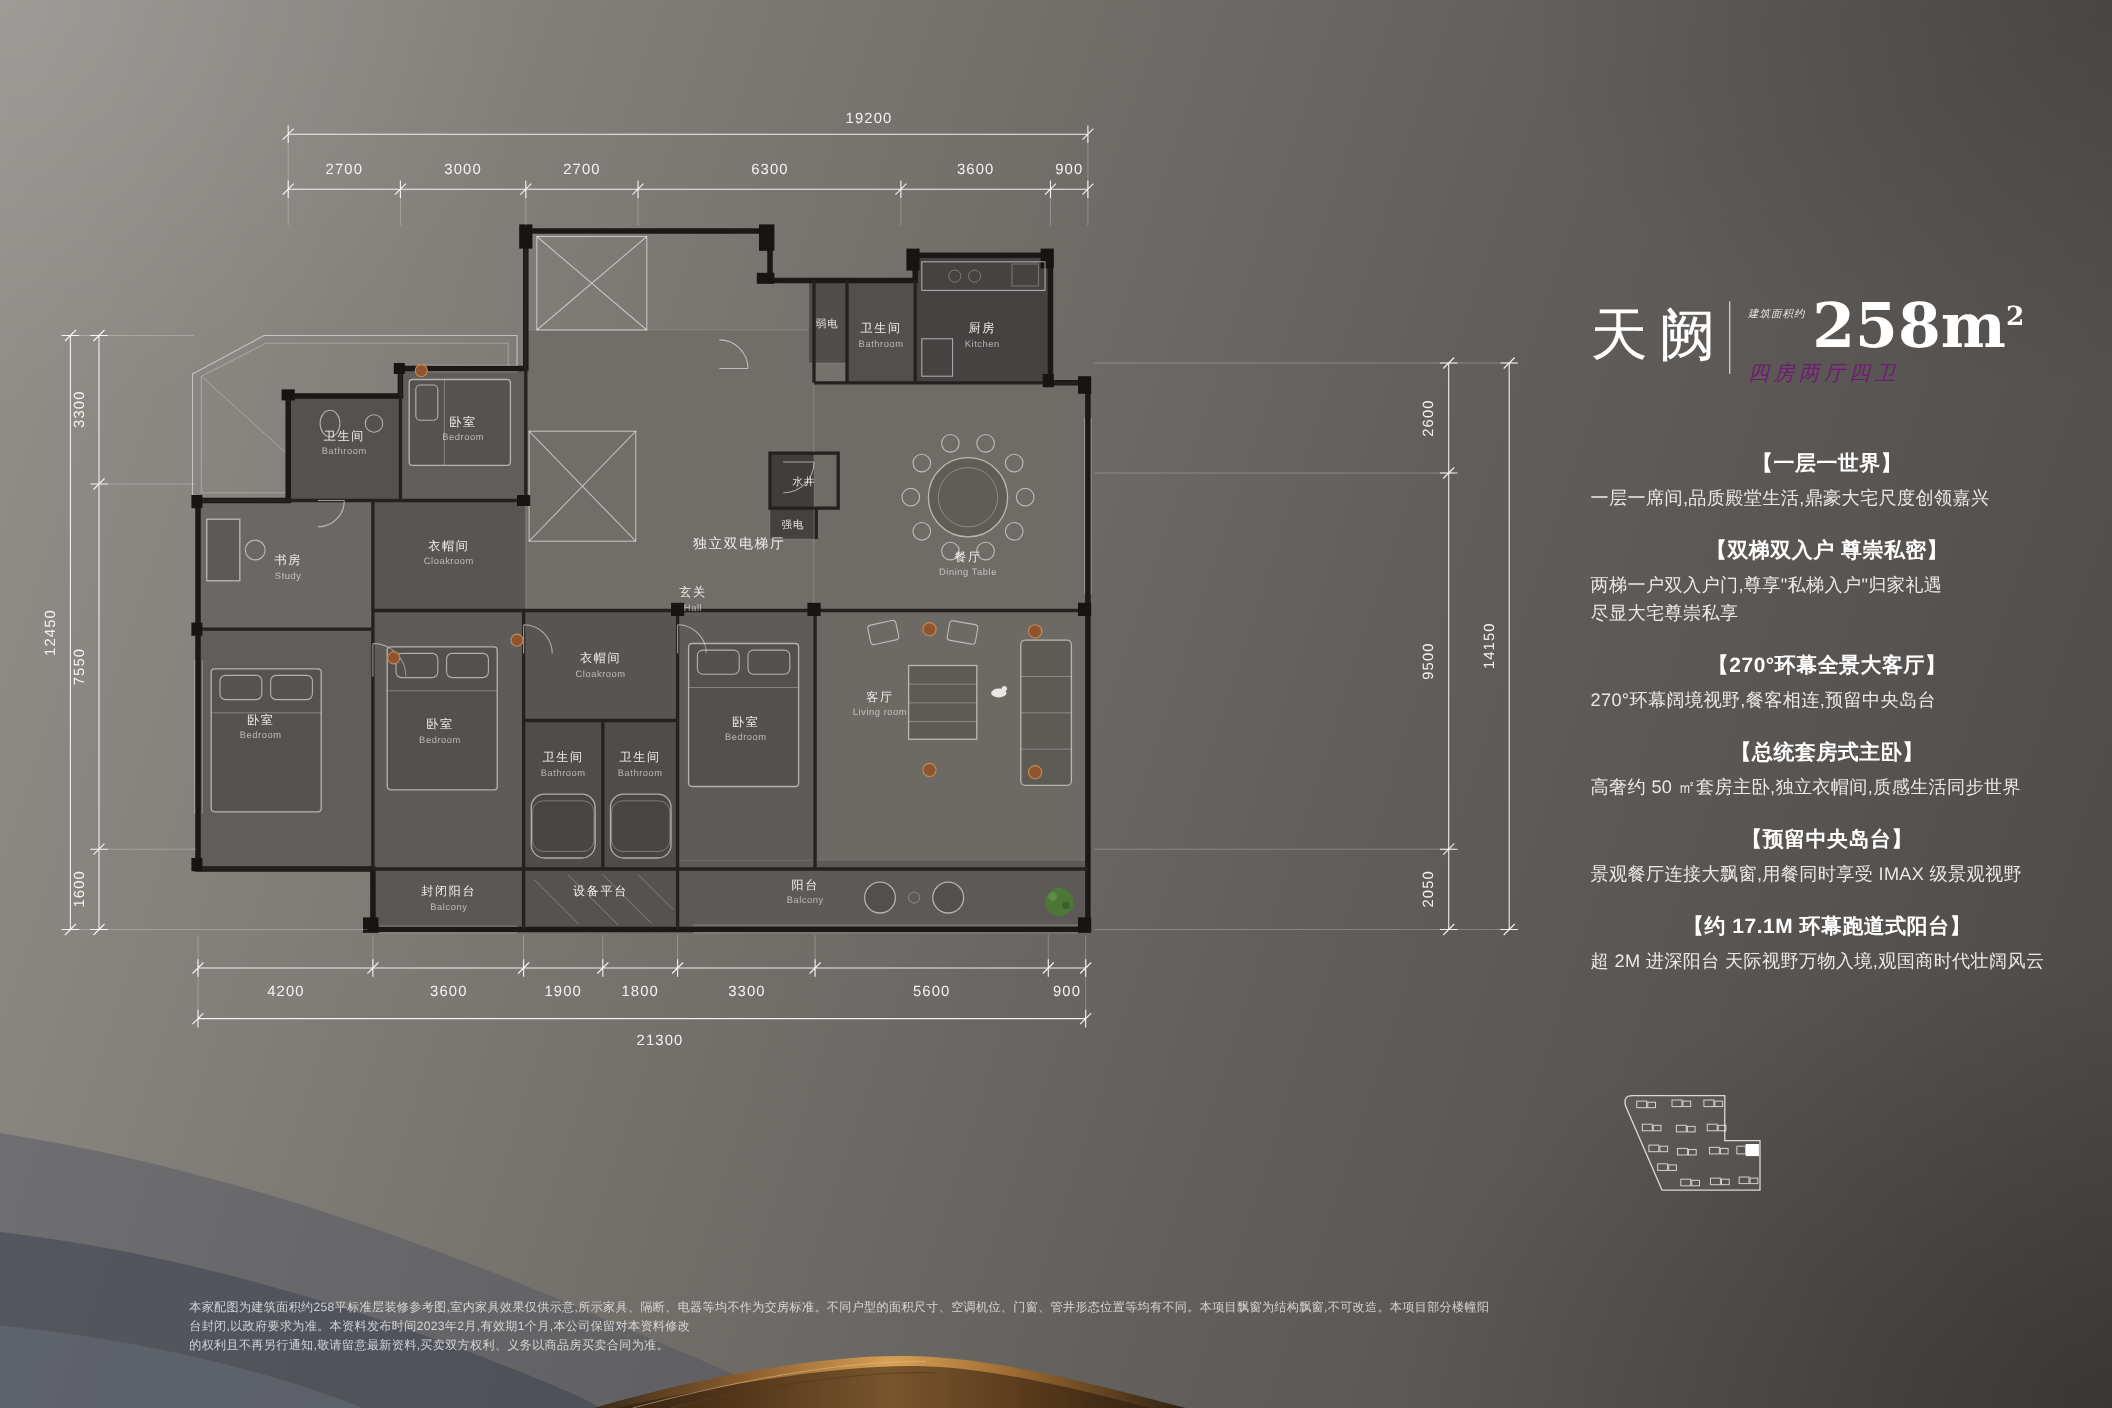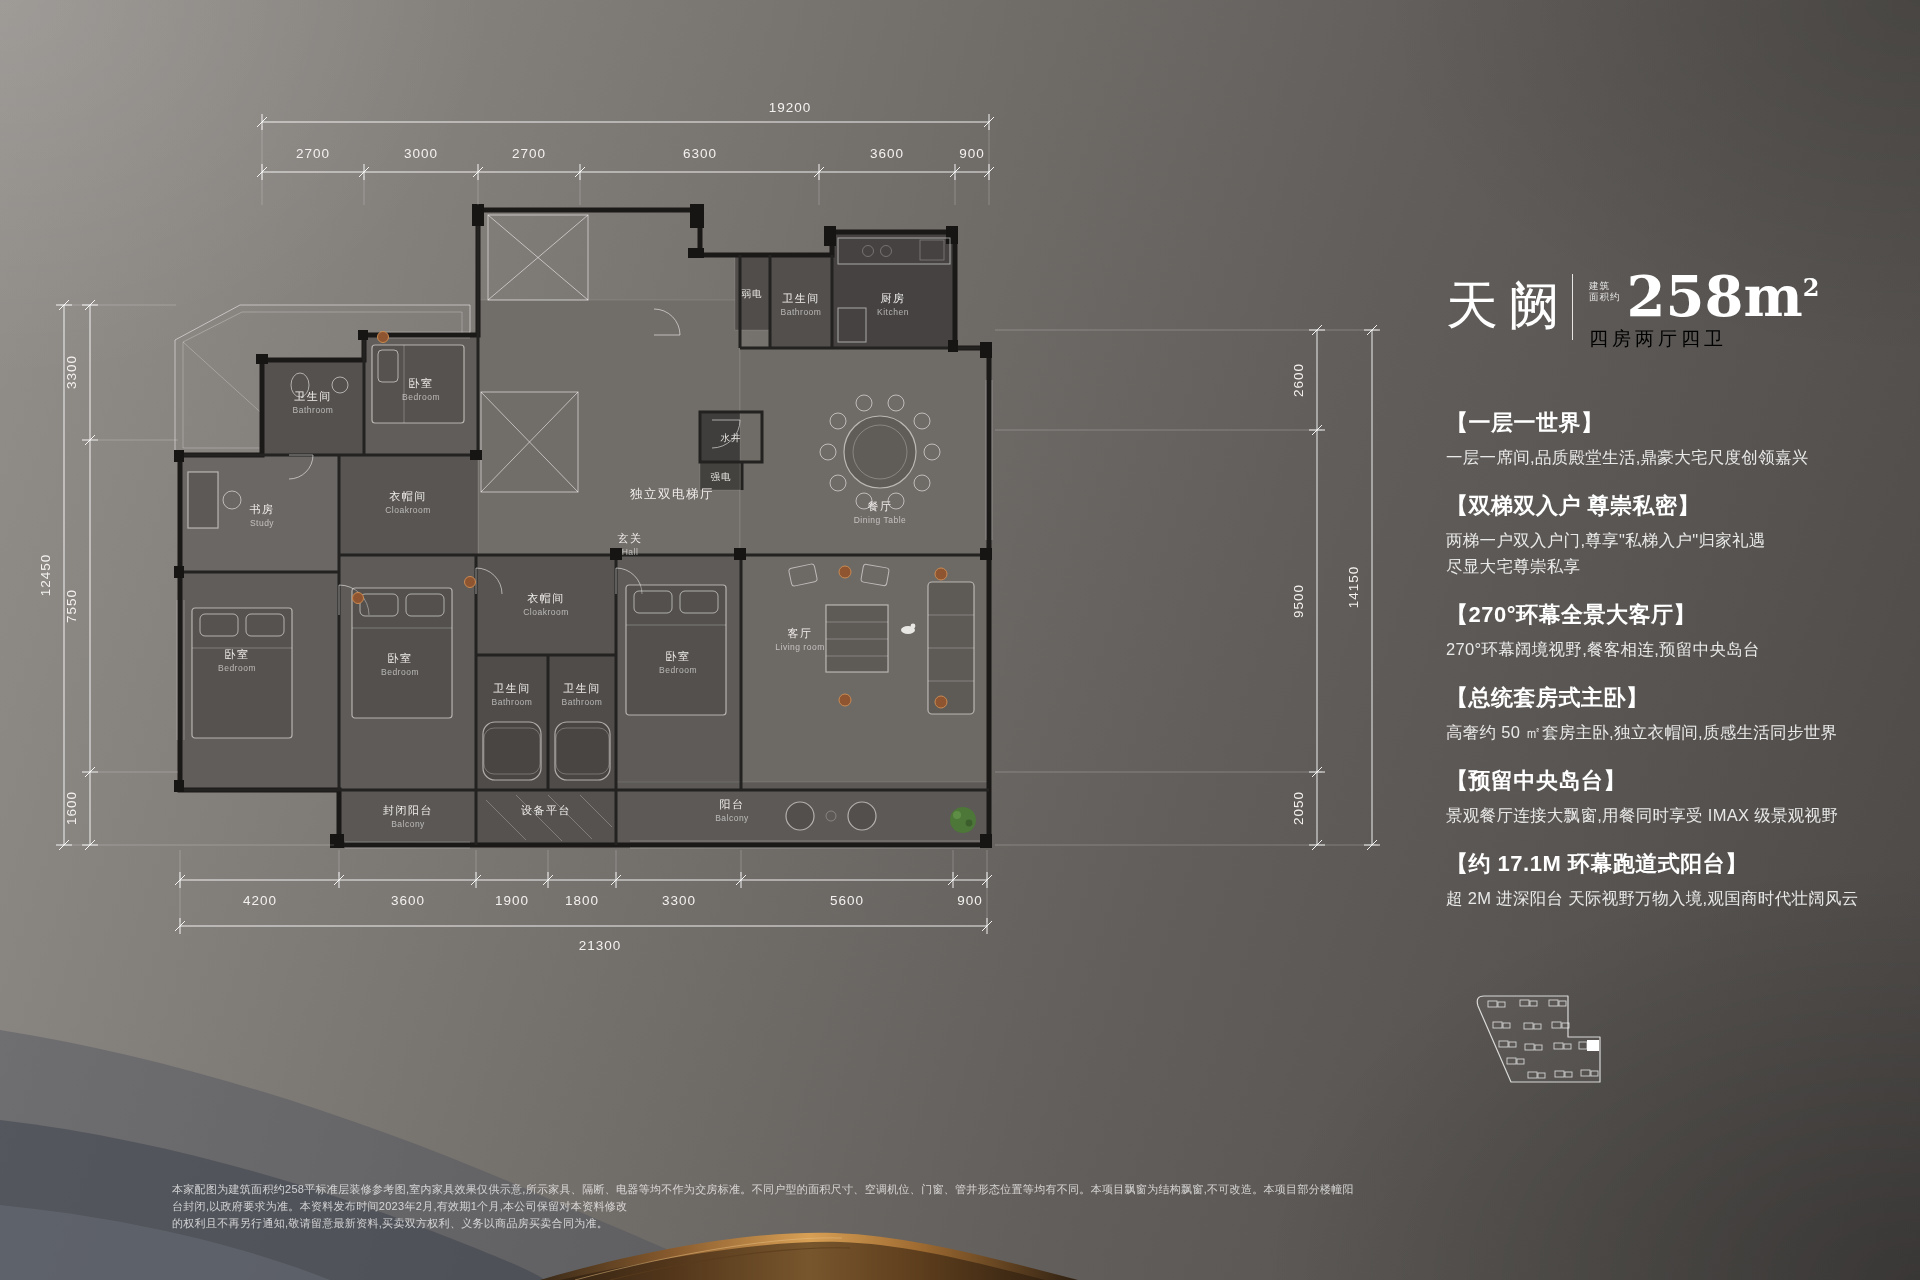--- a/index.html
+++ b/index.html
@@ -33,27 +33,27 @@
   .copper{fill:#8f5530;stroke:#c98a52;stroke-width:1;}
   .sitewall{stroke:rgba(255,255,255,.78);stroke-width:1.2;fill:rgba(255,255,255,.03);stroke-linejoin:round;}
   .bld{stroke:rgba(255,255,255,.75);stroke-width:.9;fill:none;}
 
   
   .title-block{position:absolute;left:1446px;top:270px;display:flex;align-items:flex-start;color:#fff;}
   .title-name{font-family:"DejaVu Serif","Liberation Serif",serif;font-size:52px;line-height:70px;letter-spacing:10px;font-weight:400;}
   .title-div{width:1px;height:66px;background:rgba(255,255,255,.85);margin:4px 16px 0 2px;}
   .title-right{display:flex;flex-direction:column;}
   .area-row{display:flex;align-items:flex-start;}
-  .area-prefix{display:flex;flex-direction:column;font-size:9.5px;line-height:11px;color:rgba(255,255,255,.85);margin:10px 6px 0 0;letter-spacing:1px;}
+  .area-prefix{display:flex;flex-direction:row;font-size:9.5px;line-height:11px;color:rgba(255,255,255,.85);margin:10px 6px 0 0;letter-spacing:1px;font-style:italic;}
   .area-value{font-family:"DejaVu Serif","Liberation Serif",serif;font-size:56px;line-height:52px;font-weight:700;}
   .area-sup{font-family:"DejaVu Serif","Liberation Serif",serif;font-size:24px;vertical-align:super;line-height:20px;}
-  .layout-type{font-family:"DejaVu Serif","Liberation Serif",serif;font-size:19px;letter-spacing:4px;margin-top:4px;color:#000000;}
+  .layout-type{font-family:"DejaVu Serif","Liberation Serif",serif;font-size:19px;letter-spacing:4px;margin-top:4px;color:#701a75;font-style:italic;}
   .features{position:absolute;left:1446px;top:408px;width:430px;color:#fff;}
   .feat{margin-bottom:21px;}
-  .feat h3{margin:0 0 6px 0;font-size:22px;font-weight:700;letter-spacing:.5px;color:#fff;}
+  .feat h3{margin:0 0 6px 0;font-size:19px;font-weight:700;letter-spacing:.5px;color:#fff;text-align:center;}
   .feat p{margin:0;font-size:16.5px;line-height:26px;color:rgba(255,255,255,.87);letter-spacing:.3px;}
   .disclaimer{position:absolute;left:172px;top:1181px;width:1190px;font-size:11px;line-height:17px;color:rgba(255,255,255,.72);letter-spacing:.3px;}
 </style>
 </head>
 <body>
 
 <div class="shade shade3"></div>
 <div class="shade shade2"></div>
 <div class="shade shade1"></div>
 

